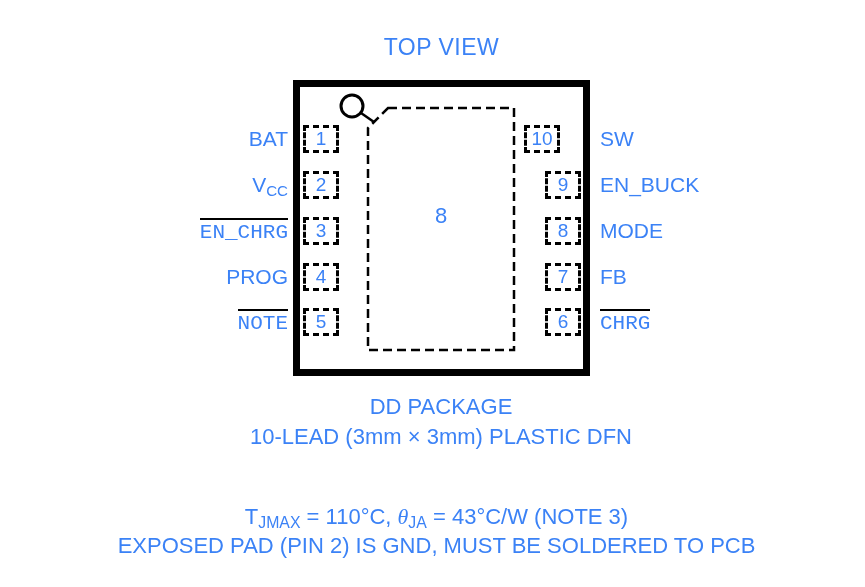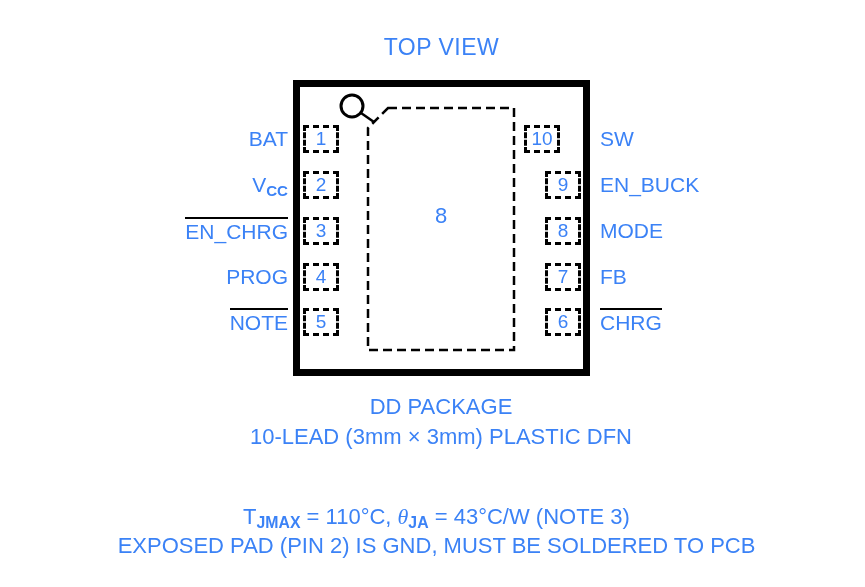--- a/index.html
+++ b/index.html
@@ -23,22 +23,22 @@
   .pinbox{
     position:absolute;width:36px;height:28px;border:3px dashed #000;
     box-sizing:border-box;display:flex;align-items:center;justify-content:center;
     font-size:19px;background:#fff;
   }
   .lbl{
     position:absolute;height:28px;line-height:28px;font-size:21px;white-space:nowrap;
   }
   .lbl.leftside{right:577px;width:220px;text-align:right;}
   .lbl.rightside{left:600px;width:240px;text-align:left;}
-  .ovl{display:inline-block;border-top:2px solid #000;line-height:1.12;padding-top:1px;}
-  .sub{font-size:0.72em;vertical-align:-4px;font-weight:bold;}
+  .ovl{display:inline-block;border-top:2px solid #000;line-height:1.12;padding-top:1px;font-family:Liberation Mono, monospace;}
+  .sub{font-size:0.72em;vertical-align:-4px;}
   .theta{font-style:italic;font-family:"Liberation Serif", serif;}
   .caption{
     position:absolute;left:17px;right:0;text-align:center;font-size:22px;white-space:nowrap;
   }
   .note{
     position:absolute;left:0;right:0;text-align:center;font-size:22px;white-space:nowrap;padding-left:8px;
   }
 </style>
 </head>
 <body>

